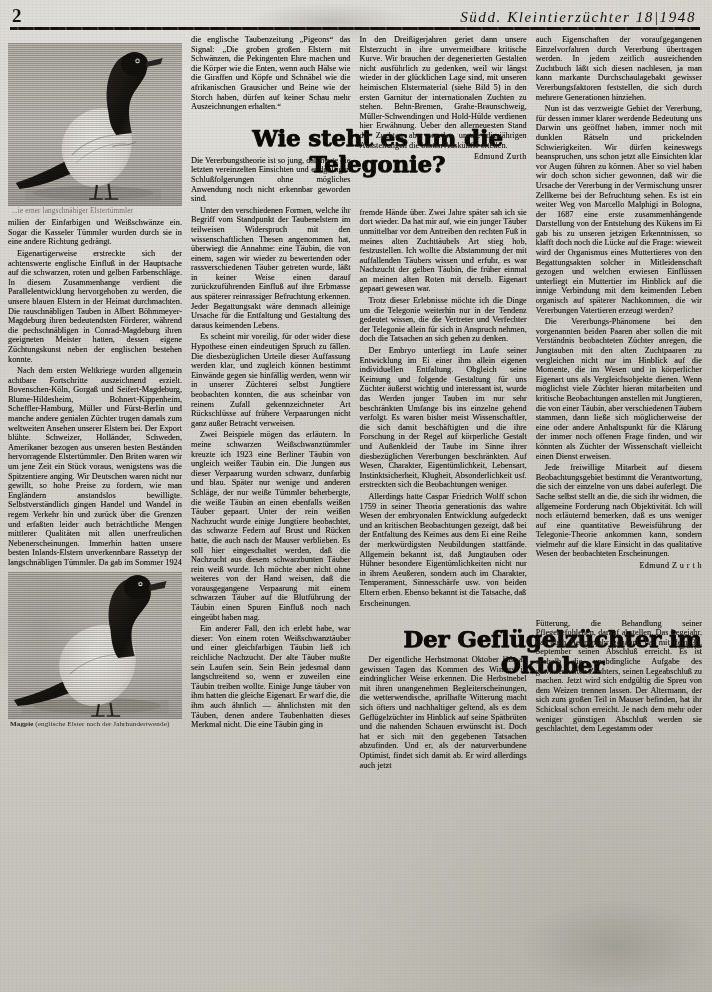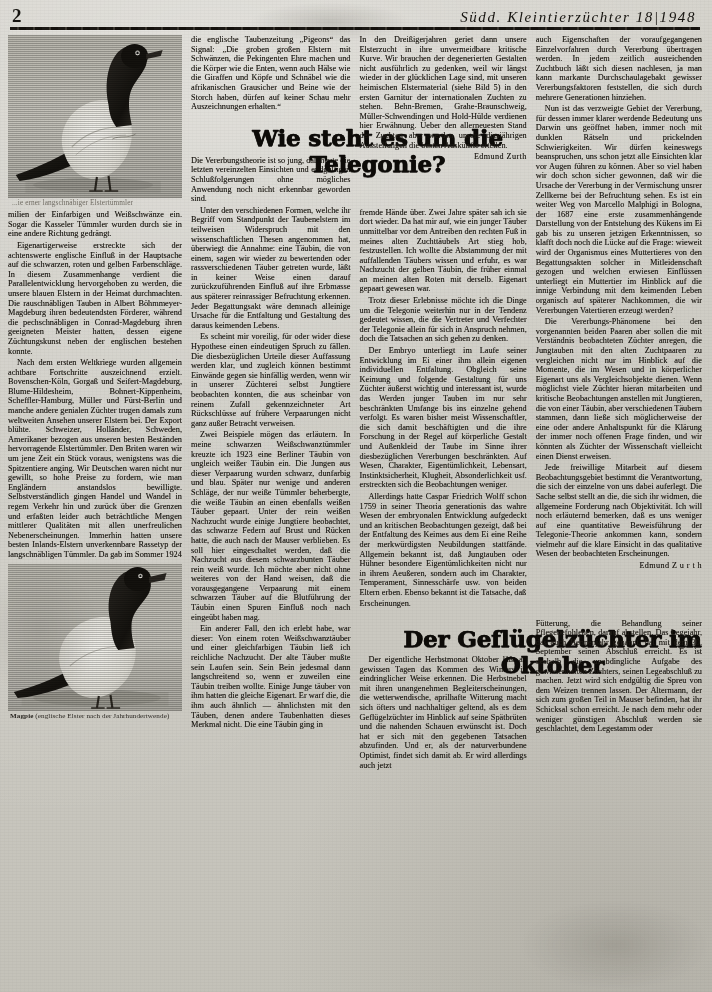--- a/index.html
+++ b/index.html
@@ -89,21 +89,21 @@
   p.ind{text-indent:9px;}
   p.sig{
     text-align:right;
     letter-spacing:.4px;
     margin-top:1px;
     margin-bottom:4px;
     font-size:8.2px;
   }
 
   
-  figure{margin:0 0 3px 0;position:relative;}
+  figure{margin:8px 0 3px 0;position:relative;}
   .cut{
     width:100%;
     position:relative;
     background:#bdbbb3;
     overflow:hidden;
     border:0;
   }
   .cut .halftone{
     position:absolute;inset:0;
     background-image:

